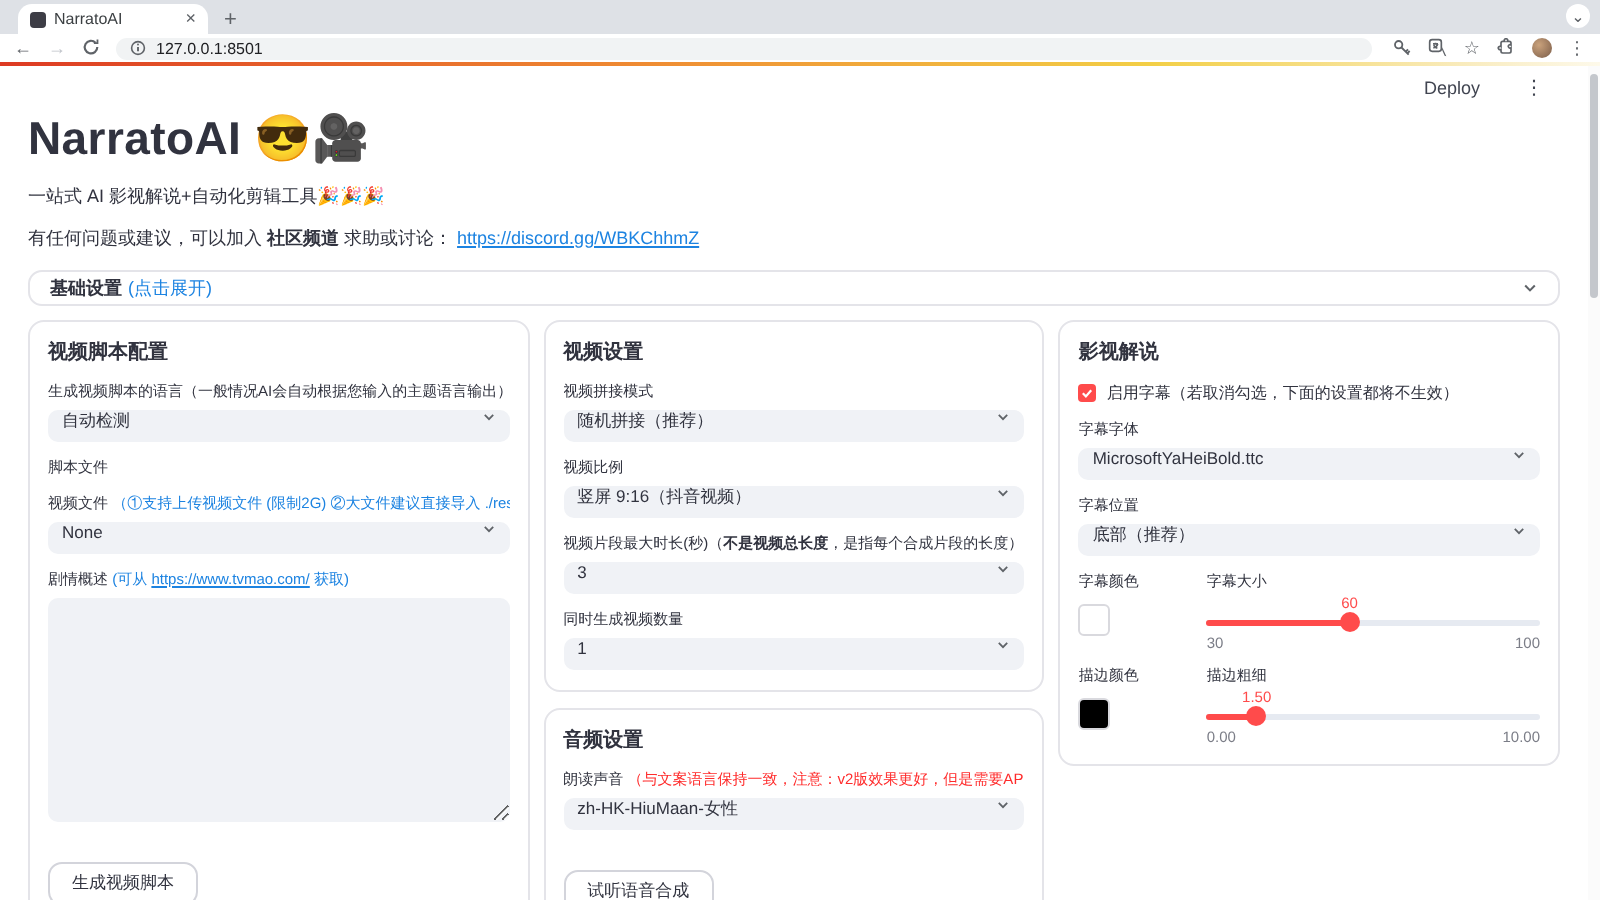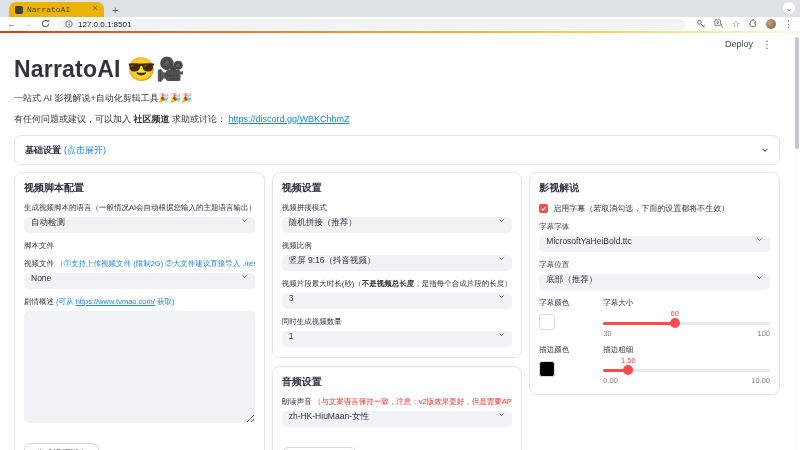--- a/index.html
+++ b/index.html
@@ -1,22 +1,22 @@
 <!DOCTYPE html>
 <html><head>
 <meta charset="utf-8">
 <style>
   * { margin:0; padding:0; box-sizing:border-box; }
   html,body { width:800px; height:450px; overflow:hidden; }
   body { font-family:"Liberation Sans",sans-serif; background:#fff; color:#31333f; position:relative; }
 
   
   .tabstrip { height:17px; background:#dee1e6; display:flex; align-items:flex-end; position:relative; }
-  .tab { height:15px; width:95px; background:#eab308; border-radius:7px 7px 0 0; margin-left:9px;
-         display:flex; align-items:center; padding:0 6px; gap:4px;font-family:Liberation Mono, monospace; }
+  .tab { height:15px; width:95px; background:#ffffff; border-radius:7px 7px 0 0; margin-left:9px;
+         display:flex; align-items:center; padding:0 6px; gap:4px; }
   .favicon { width:8px; height:8px; border-radius:2px; background:#3d3d46; flex:none; }
   .tab-title { font-size:8px; color:#3c4043; flex:1; white-space:nowrap; overflow:hidden; }
   .tab-close { font-size:9px; color:#5f6368; line-height:1; }
   .newtab { font-size:11px; color:#5f6368; margin:0 0 1px 8px; line-height:1; }
   .tabsearch { position:absolute; right:5px; top:2px; width:12px; height:12px; border-radius:50%;
                background:#fff; color:#5f6368; font-size:8px; display:flex; align-items:center; justify-content:center; }
   .toolbar { height:14px; background:#fff; display:flex; align-items:center; padding:0 7px; gap:8px; }
   .nav-ic { font-size:9px; color:#5f6368; line-height:1; }
   .nav-fwd { color:#c0c4ca; }
   .addr { flex:1; max-width:628px; height:11px; background:#f1f3f4; border-radius:6px;
@@ -28,30 +28,30 @@
             background:radial-gradient(circle at 35% 35%, #caa27c, #7a5c48); }
   .kebab { font-size:9px; color:#5f6368; line-height:1; }
   .decoration { height:2px; background:linear-gradient(90deg,#dd3a23 0%,#ef8b32 40%,#f3cf46 72%,#f9ecc0 92%,#fdf9ea 100%); }
 
   
   .scrollbar { position:absolute; top:33px; right:0; bottom:0; width:6px; background:#fbfbfb; }
   .scroll-thumb { position:absolute; top:4px; left:1px; width:4px; height:112px; border-radius:2px; background:#c4c7cc; }
 
   
   .app { position:absolute; top:33px; left:0; right:6px; bottom:0; padding:4px 8px 0 14px; background:#fff; }
-  .deploy-row { display:flex; justify-content:flex-end; align-items:center; gap:9px; height:14px; padding-right:14px; }
+  .deploy-row { display:flex; justify-content:flex-end; align-items:center; gap:22px; height:14px; padding-right:14px; }
   .deploy { font-size:9px; color:#414551; }
   .app-kebab { font-size:10px; color:#414551; }
   h1.title { font-size:23px; font-weight:700; margin-top:5px; color:#31333f; letter-spacing:.2px; }
   .sub { font-size:9px; margin-top:9px; }
   .community { font-size:9px; margin-top:8px; }
   .community b { font-weight:700; }
   a.lnk { color:#1c83e1; text-decoration:underline; cursor:pointer; }
 
-  .expander { margin-top:9px; margin-right:6px; border:1px solid #e4e4e9; border-radius:7px; height:30px;
+  .expander { margin-top:9px; margin-right:6px; border:1px solid #e4e4e9; border-radius:7px; height:18px;
               display:flex; align-items:center; padding:4px 10px; font-size:9px; gap:3px; cursor:pointer; }
   .exp-title { font-weight:600; }
   .exp-hint { color:#1c83e1; }
   .exp-chevron { margin-left:auto; color:#5f6368; display:flex; }
 
   .cols { display:flex; gap:7px; margin-top:7px; margin-right:6px; align-items:flex-start; }
   .colwrap { flex:1; min-width:0; display:flex; flex-direction:column; gap:8px; }
   .panel { border:1px solid #e4e4e9; border-radius:8px; padding:8px 9px 10px; background:#fff; }
   .p-title { font-size:10px; font-weight:700; }
   .f-label { font-size:7.5px; margin:8px 0 4px; white-space:nowrap; overflow:hidden; }

